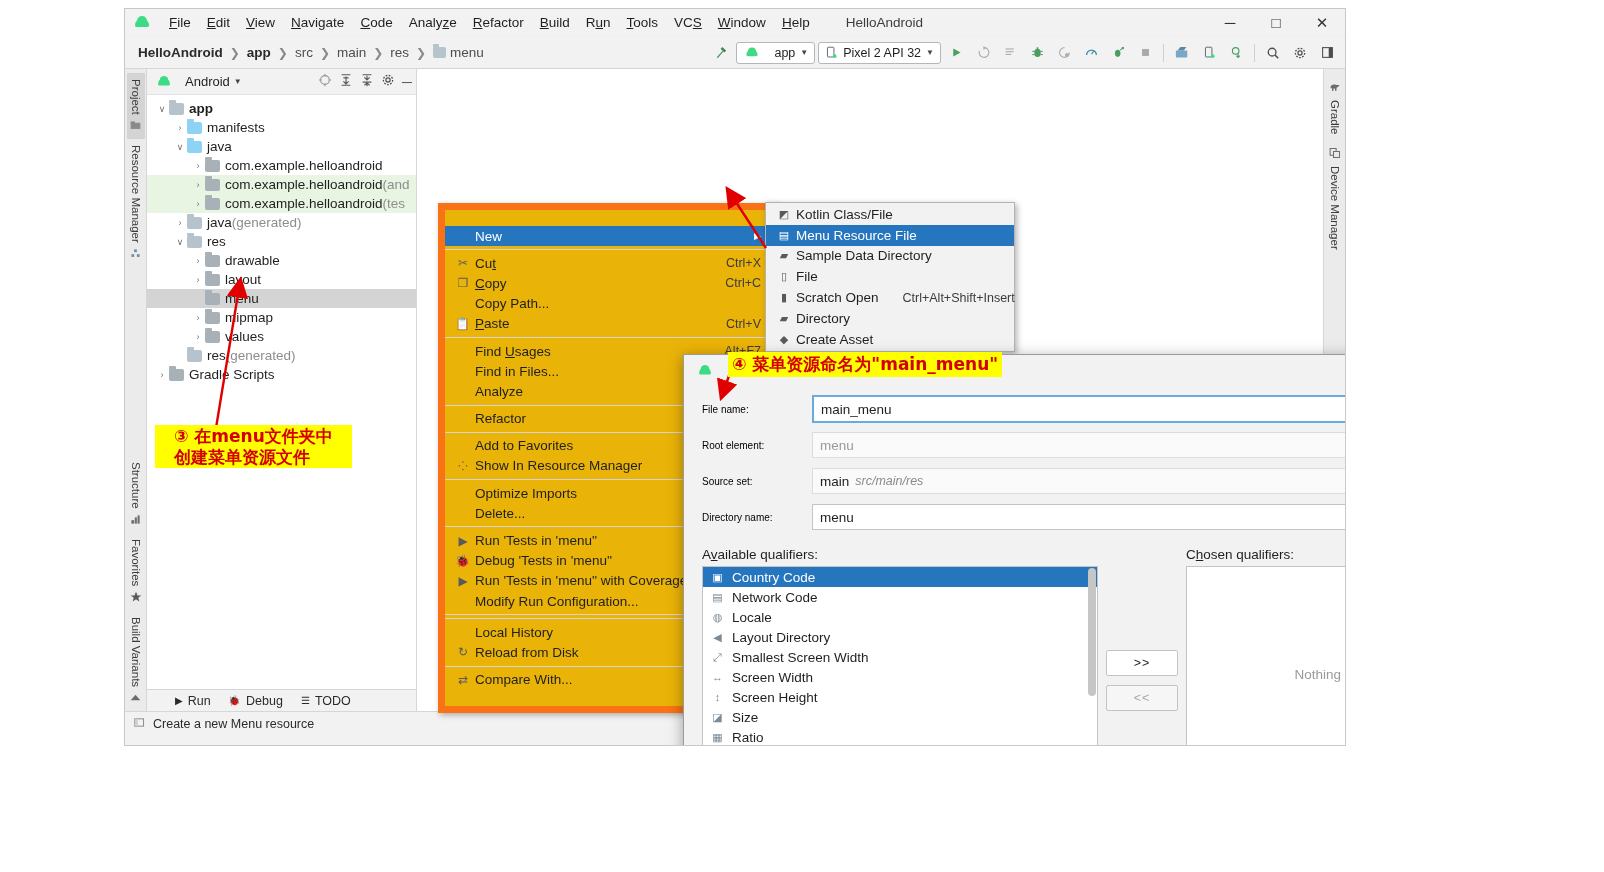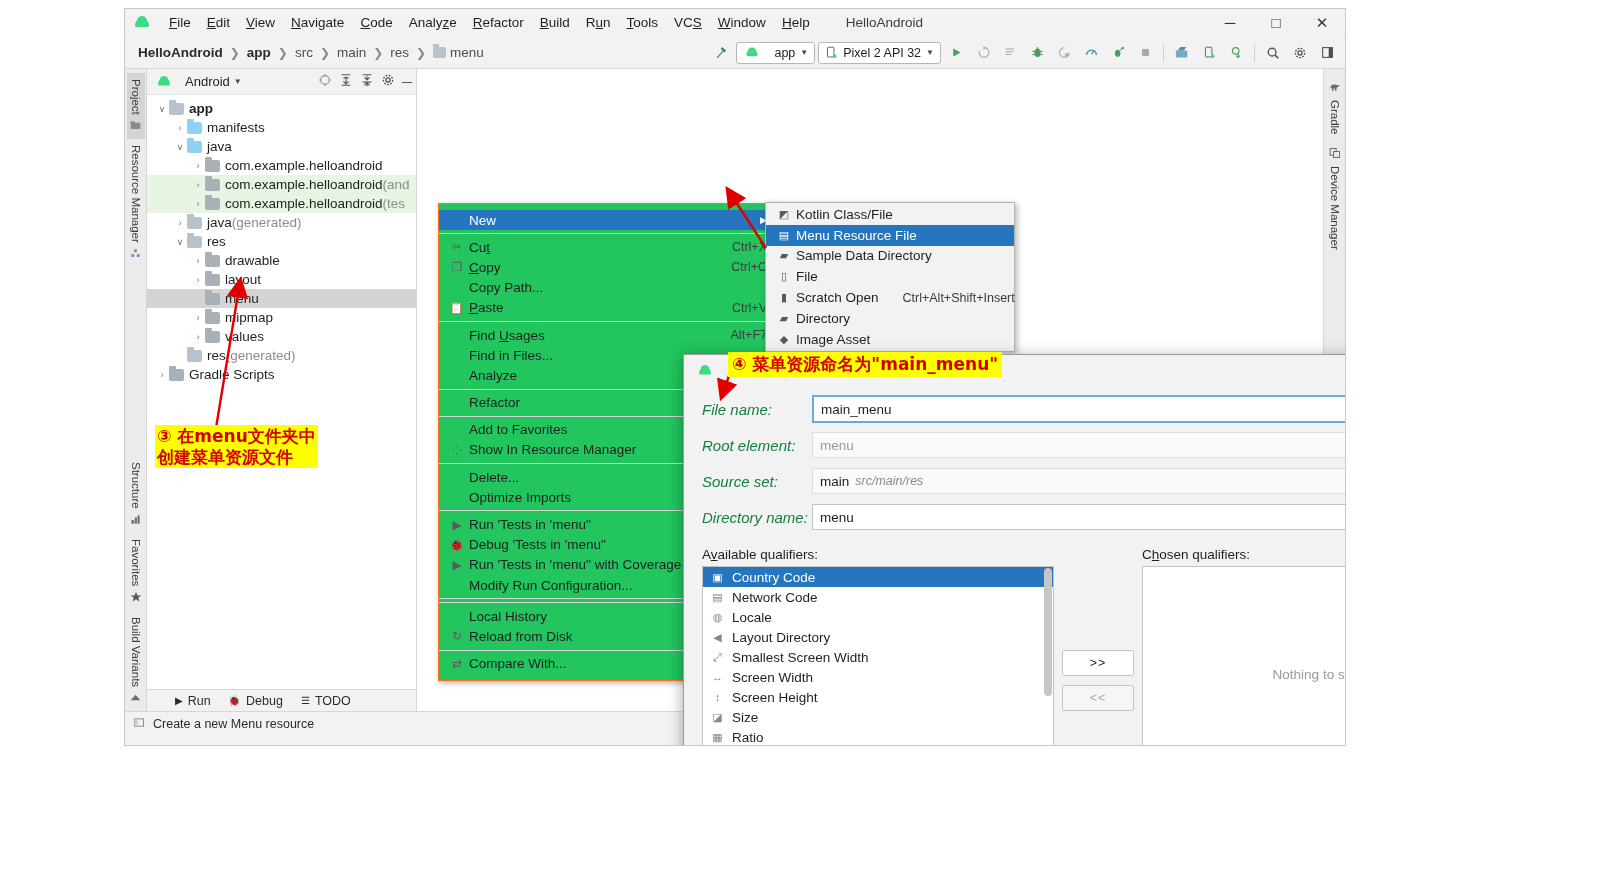--- a/index.html
+++ b/index.html
@@ -118,23 +118,23 @@
   }
 
   .statusbar {
     height:24px; background:#f2f2f2; border-top:1px solid #d6d6d6;
     display:flex; align-items:center; padding:0 8px; gap:7px; font-size:12.5px; color:#2b2b2b;
   }
 
   
   .ctx {
     position:absolute; left:313px; top:194px; width:340px;
-    background:#22c55e; border:1px solid #f97316;
+    background:#eab308; border:7px solid #f97316;
     box-shadow:2px 2px 6px rgba(0,0,0,.30);
-    font-size:13.5px; padding:6px 0; z-index:40;
+    font-size:13.5px; padding:16px 0; z-index:40;
   }
   .ci { height:20.2px; display:flex; align-items:center; padding:0 10px 0 8px; white-space:nowrap; }
   .ci .ic { width:20px; text-align:center; font-size:12px; color:#5a5a5a; flex:none; }
   .ci .lbl { padding-left:2px; }
   .ci .acc { margin-left:auto; color:#3c3c3c; font-size:12.5px; padding-left:24px; }
   .ci .sub { margin-left:auto; font-size:9px; color:#2b2b2b; }
   .ci.sel { background:#2675bf; color:#fff; }
   .ci.sel .acc, .ci.sel .sub, .ci.sel .ic { color:#fff; }
   .cdiv { height:1px; background:#d4d4d4; margin:3px 0; }
 
@@ -151,21 +151,21 @@
     position:absolute; left:558px; top:345px; width:836px; height:489px;
     background:#f2f2f2; border:1px solid #9a9a9a;
     box-shadow:0 3px 14px rgba(0,0,0,.35); z-index:60;
   }
   .dlg-title {
     height:32px; display:flex; align-items:center; padding:0 6px 0 12px; gap:7px;
     font-size:13.5px; color:#1f1f1f;
   }
   .dlg-body { padding:4px 18px 0 18px; }
   .frow { display:flex; align-items:center; height:36px; }
-  .flabel { width:110px; font-size:15px; color:#15803d; flex:none;font-style:italic; }
+  .flabel { width:110px; font-size:10px; color:#000000; flex:none; }
   .finput {
     flex:1; height:26px; background:#fff; border:1px solid #c4c4c4;
     display:flex; align-items:center; padding:0 7px; font-size:13.5px; color:#1f1f1f;
   }
   .finput.focus { border:2px solid #6aaae4; height:28px; }
   .finput.ph { color:#9a9a9a; border-color:#dcdcdc; background:#fafafa; }
   .finput .muted { color:#8a8a8a; font-style:italic; margin-left:6px; font-size:12.5px; }
 
   .qual-label { font-size:13.5px; margin:6px 0 4px; }
   .qbox {
@@ -181,21 +181,21 @@
     display:flex; align-items:center; justify-content:center; font-size:12.5px; letter-spacing:1px;
   }
   .mvbtn.dis { color:#a8a8a8; background:#f6f6f6; }
 
   
   .anno {
     position:absolute; background:#ffff00; color:#d40000;
     font-family:"DejaVu Sans", sans-serif; font-weight:bold; z-index:80;
     line-height:1.22;
   }
-  .anno-a { left:155px; top:425px; font-size:17px; padding:1px 2px; }
+  .anno-a { left:155px; top:425px; font-size:17px; padding:1px 19px; }
   .anno-b { left:728px; top:352px; font-size:17px; padding:2px 4px; z-index:80; }
   svg.arrows { position:absolute; left:0; top:0; width:1604px; height:872px; z-index:79; pointer-events:none; }
 </style>
 </head>
 <body>
 
 <div id="ide">
 
   <div class="menubar">
     <span class="droid"></span>
@@ -596,25 +596,25 @@
         <span class="ic"></span>
         <span class="lbl">Add to Favorites</span>
       </div>
       <div class="ci">
         <span class="ic">⁘</span>
         <span class="lbl">Show In Resource Manager</span>
       </div>
       <div class="cdiv"></div>
       <div class="ci">
         <span class="ic"></span>
+        <span class="lbl">Optimize Imports</span>
+      </div>
+      <div class="ci">
+        <span class="ic"></span>
         <span class="lbl">Delete...</span>
-      </div>
-      <div class="ci">
-        <span class="ic"></span>
-        <span class="lbl">Optimize Imports</span>
       </div>
       <div class="cdiv"></div>
       <div class="ci">
         <span class="ic">▶</span>
         <span class="lbl">Run 'Tests in 'menu''</span>
         <span class="acc">C</span>
       </div>
       <div class="ci">
         <span class="ic">🐞</span>
         <span class="lbl">Debug 'Tests in 'menu''</span>
@@ -665,21 +665,21 @@
         <span class="ic" style="font-size: 11px;">▮</span>
         <span class="lbl">Scratch Open</span>
         <span class="acc">Ctrl+Alt+Shift+Insert</span>
       </div>
       <div class="ci">
         <span class="ic" style="font-size: 11px;">▰</span>
         <span class="lbl">Directory</span>
       </div>
       <div class="ci">
         <span class="ic" style="font-size: 11px;">◆</span>
-        <span class="lbl">Image Asset</span>
+        <span class="lbl">Create Asset</span>
       </div>
     </div>
 
   <div class="dlg">
     <div class="dlg-title">
       <span class="droid" style="transform:scale(.85)"></span>
       <span>New Resource File</span>
 
     </div>
     <div class="dlg-body">
@@ -708,21 +708,21 @@
       </div>
 
       <div class="frow">
         <div class="flabel">Directory name:</div>
         <div class="finput">
           <span>menu</span>
         </div>
       </div>
 
       <div style="display:flex; gap:0; margin-top:6px;">
-        <div style="width:352px;">
+        <div style="width:396px;">
           <div class="qual-label">
             <span style="text-decoration:none;">A</span><span style="text-decoration:underline;">v</span><span id="availrest">ailable qualifiers:</span>
           </div>
           <div class="qbox">
             <div id="qualrows">
                 <div class="qrow sel">
                   <span class="qic" style="font-size: 11px; color: rgb(255, 255, 255);">▣</span>
                   <span>Country Code</span>
                 </div>
                 <div class="qrow">

